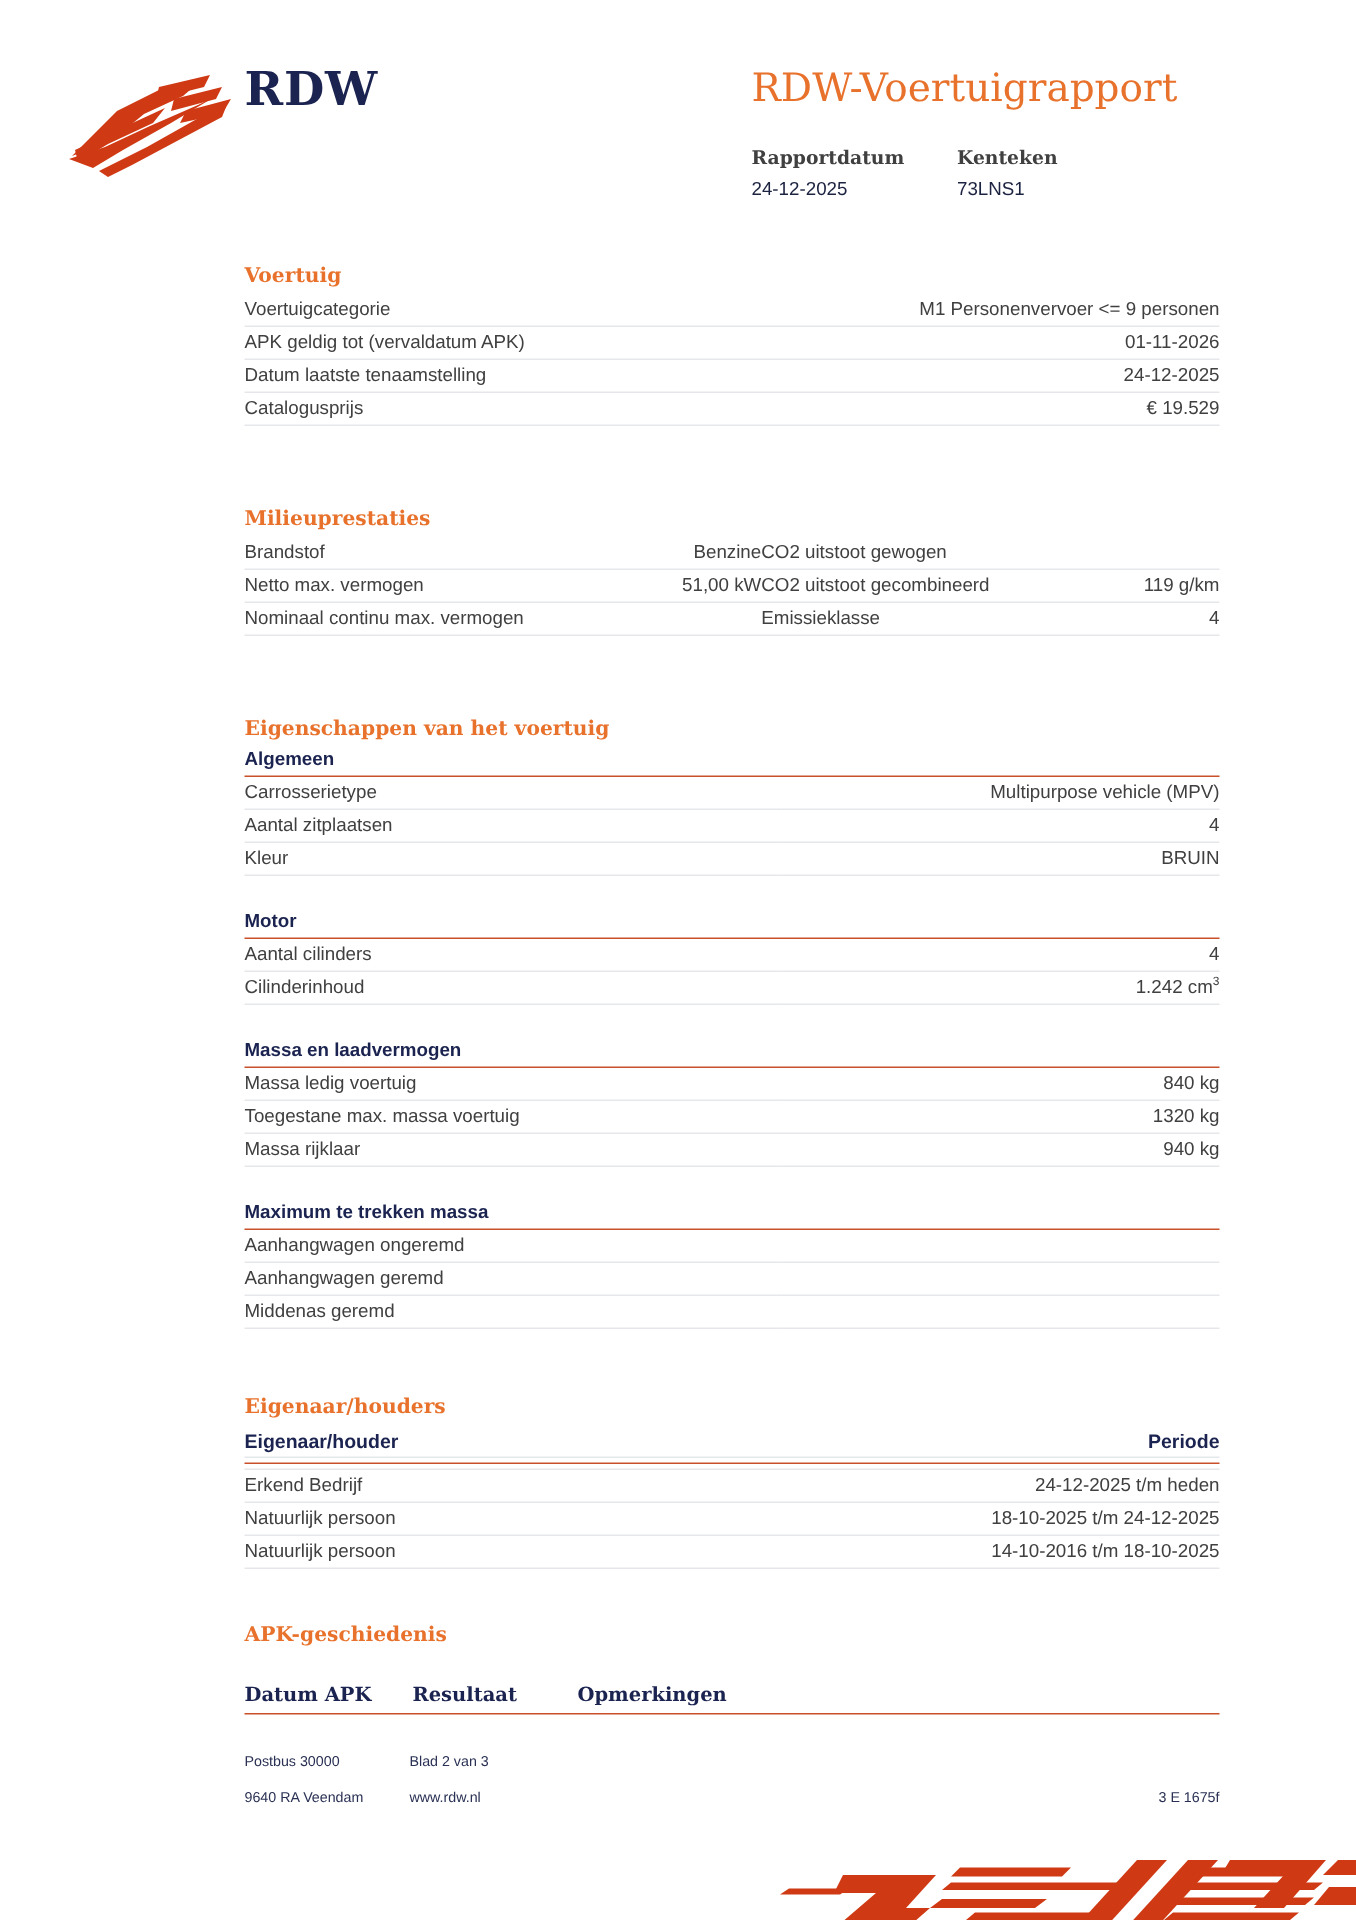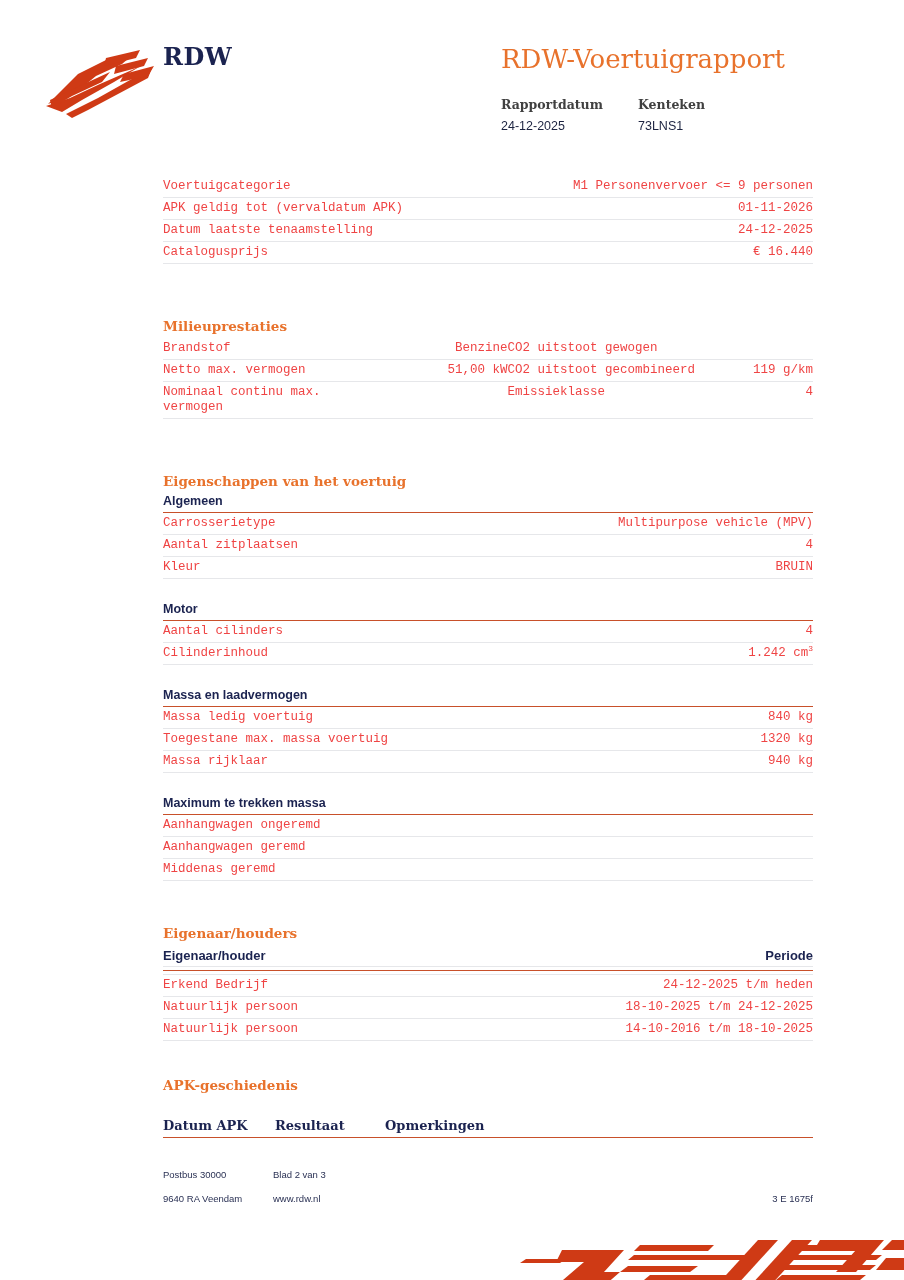--- a/index.html
+++ b/index.html
@@ -34,21 +34,21 @@
     left: 44px;
     top: 48px;
     width: 118px;
     height: 72px;
   }
   .logo-word {
     position: absolute;
     left: 163px;
     top: 42px;
     font-family: "DejaVu Serif", "Liberation Serif", serif;
-    font-size: 24px;
+    font-size: 31px;
     font-weight: 700;
     letter-spacing: 0.5px;
     color: #1b2350;
   }
   .report-title {
     position: absolute;
     left: 501px;
     top: 44px;
     font-family: "DejaVu Serif", "Liberation Serif", serif;
     font-size: 26px;
@@ -123,22 +123,22 @@
     width: 100%;
     border-collapse: collapse;
     table-layout: fixed;
   }
   table.kv td {
     font-size: 12.5px;
     line-height: 15px;
     padding: 3px 0 3px 0;
     border-bottom: 1px solid #e6e7ea;
     vertical-align: top;
-    color: #ef4444;
-    font-family: Liberation Mono, monospace;
+    color: #404040;
+    font-family: Liberation Sans, sans-serif;
   }
   td.k  { text-align: left; }
   td.v  { text-align: right; }
   td.k2 { text-align: left; padding-left: 41px; }
   td.v2 { text-align: right; }
   .sp-22 { height: 22px; }
   .sp-36 { height: 36px; }
   .sp-44 { height: 44px; }
   .sp-54 { height: 54px; }
 
@@ -234,41 +234,42 @@
       </div><div class="meta-col">
         <div class="meta-label">Kenteken</div>
         <div class="meta-value">73LNS1</div>
       </div>
     </div>
   </div>
 
   <div class="content">
 
     <div class="section">
+      <div class="section-title">Voertuig</div>
       <table class="kv">
         <colgroup>
             <col style="width:58%">
             <col style="width:42%">
           </colgroup>
         <tbody>
           <tr>
             <td class="k">Voertuigcategorie</td>
             <td class="v">M1 Personenvervoer &lt;= 9 personen</td>
           </tr>
           <tr>
             <td class="k">APK geldig tot (vervaldatum APK)</td>
             <td class="v">01-11-2026</td>
           </tr>
           <tr>
             <td class="k">Datum laatste tenaamstelling</td>
             <td class="v">24-12-2025</td>
           </tr>
           <tr>
             <td class="k">Catalogusprijs</td>
-            <td class="v">€ 16.440</td>
+            <td class="v">€ 19.529</td>
           </tr>
         </tbody>
       </table>
     </div>
 
     <div class="sp-54"></div>
 
     <div class="section">
       <div class="section-title">Milieuprestaties</div>
       <table class="kv">

